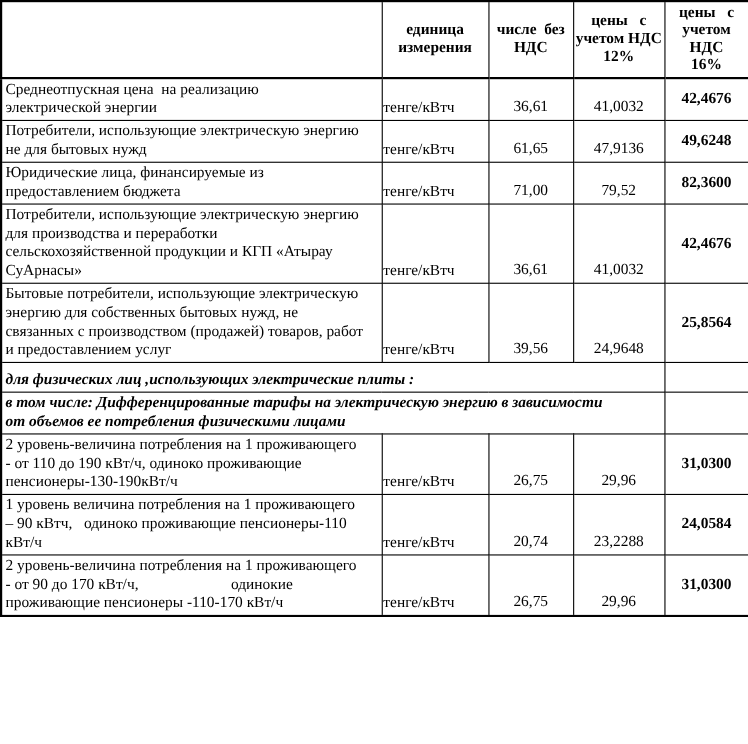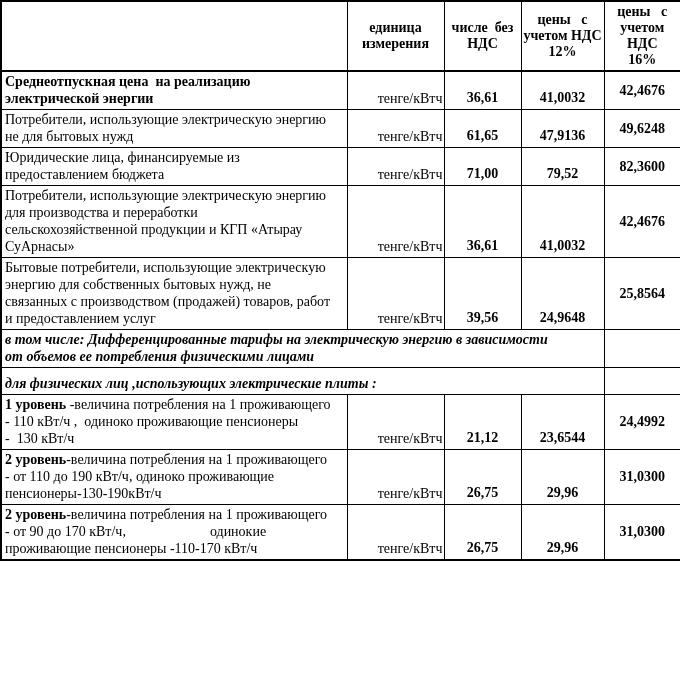--- a/index.html
+++ b/index.html
@@ -36,30 +36,30 @@
     padding: 2px 1px;
     border-bottom: 2px solid #000000;
   }
   td.desc {
     font-size: 14px;
     line-height: 17px;
     vertical-align: top;
     white-space: pre-wrap;
     padding: 1px 2px 2px 3px;
   }
-  td.desc .lead { font-weight: 700; text-align: center; }
+  td.desc .lead { font-weight: 400; text-align: center; }
   td.unit {
     font-size: 14px;
-    text-align: right;
+    text-align: left;
     vertical-align: bottom;
     padding: 0 1px 2px 1px;
   }
   td.num {
     font-size: 14px;
-    font-weight: 700;
+    font-weight: 400;
     text-align: center;
     vertical-align: bottom;
     padding: 0 1px 3px 1px;
   }
   td.num16 {
     font-size: 14px;
     font-weight: 700;
     text-align: center;
     vertical-align: middle;
     padding: 0 1px;
@@ -140,45 +140,45 @@
         <td class="desc"><span class="lead"></span><span class="rest">Бытовые потребители, использующие электрическую
 энергию для собственных бытовых нужд, не
 связанных с производством (продажей) товаров, работ
 и предоставлением услуг</span></td>
         <td class="unit">тенге/кВтч</td>
         <td class="num">39,56</td>
         <td class="num">24,9648</td>
         <td class="num16">25,8564</td>
       </tr>
       <tr class="section">
+        <td class="section-cell" colspan="4">для физических лиц ,использующих электрические плиты :</td>
+        <td class="section-empty"></td>
+      </tr>
+      <tr class="section">
         <td class="section-cell" colspan="4">в том числе: Дифференцированные тарифы на электрическую энергию в зависимости
 от объемов ее потребления физическими лицами</td>
         <td class="section-empty"></td>
-      </tr>
-      <tr class="section">
-        <td class="section-cell" colspan="4">для физических лиц ,использующих электрические плиты :</td>
-        <td class="section-empty"></td>
-      </tr>
-      <tr>
-        <td class="desc"><span class="lead">1 уровень</span><span class="rest"> -величина потребления на 1 проживающего
-- 110 кВт/ч ,  одиноко проживающие пенсионеры
--  130 кВт/ч</span></td>
-        <td class="unit">тенге/кВтч</td>
-        <td class="num">21,12</td>
-        <td class="num">23,6544</td>
-        <td class="num16">24,4992</td>
       </tr>
       <tr>
         <td class="desc"><span class="lead">2 уровень</span><span class="rest">-величина потребления на 1 проживающего
 - от 110 до 190 кВт/ч, одиноко проживающие
 пенсионеры-130-190кВт/ч</span></td>
         <td class="unit">тенге/кВтч</td>
         <td class="num">26,75</td>
         <td class="num">29,96</td>
         <td class="num16">31,0300</td>
+      </tr>
+      <tr>
+        <td class="desc"><span class="lead">1 уровень</span><span class="rest"> величина потребления на 1 проживающего
+– 90 кВтч,   одиноко проживающие пенсионеры-110
+кВт/ч</span></td>
+        <td class="unit">тенге/кВтч</td>
+        <td class="num">20,74</td>
+        <td class="num">23,2288</td>
+        <td class="num16">24,0584</td>
       </tr>
       <tr>
         <td class="desc"><span class="lead">2 уровень</span><span class="rest">-величина потребления на 1 проживающего
 - от 90 до 170 кВт/ч,                        одинокие
 проживающие пенсионеры -110-170 кВт/ч</span></td>
         <td class="unit">тенге/кВтч</td>
         <td class="num">26,75</td>
         <td class="num">29,96</td>
         <td class="num16">31,0300</td>
       </tr>

